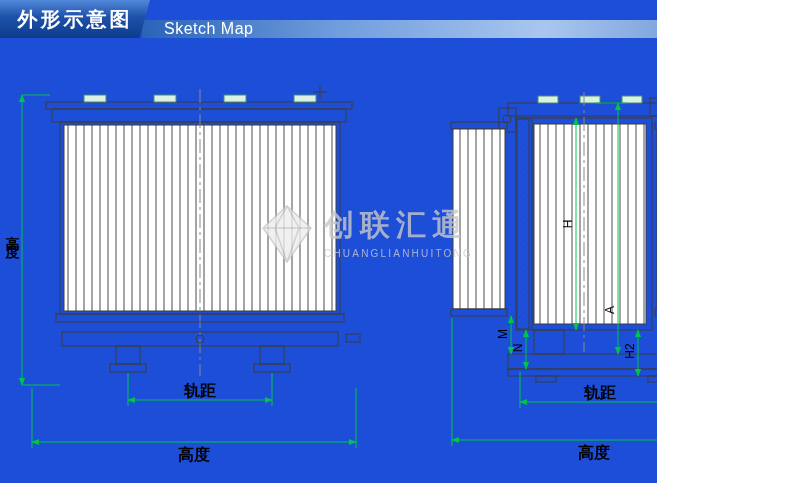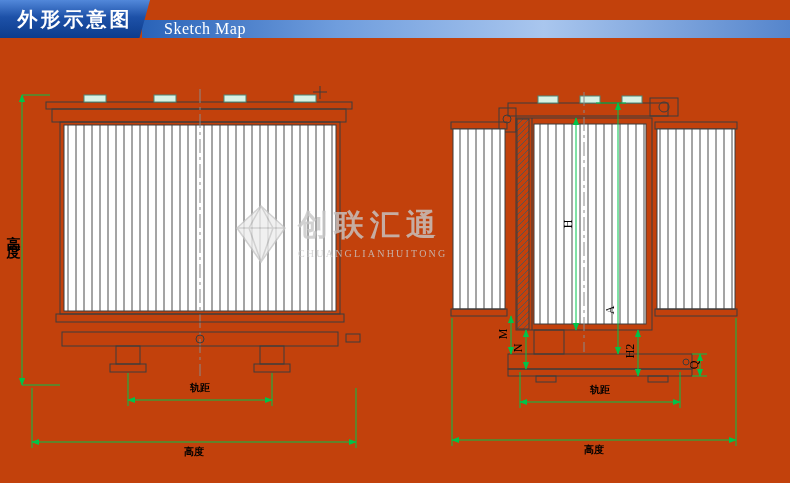--- a/index.html
+++ b/index.html
@@ -1,18 +1,18 @@
 <!DOCTYPE html>
 <html style="--dim-green: #00c44a; --drawing-line: #3c3c3c; --header-dark-blue: #0d3c8c; --header-mid-blue: #2a63b8;"><head>
 <meta charset="utf-8">
 <style>
   html,body { margin:0; padding:0; background:#fff; }
   .page {
-    position:relative; width:790px; height:483px; background:#c2410c; overflow:hidden;
-    font-family:Liberation Serif, serif;
+    position:relative; width:657px; height:483px; background:#1d4ed8; overflow:hidden;
+    font-family:Liberation Sans, sans-serif;
   }
 
   
   header { position:absolute; top:0; left:0; width:790px; height:42px; }
   .hdr-title {
     position:absolute; left:0; top:0; width:150px; height:38px;
     background:linear-gradient(180deg,#5288da 0%, #1d51a8 45%, var(--header-dark-blue,#0d3c8c) 100%);
     clip-path:polygon(0 0,100% 0,93% 100%,0 100%);
     color:#fff; font-size:20px; font-weight:bold; letter-spacing:3px;
     text-align:center; line-height:38px; z-index:2;
@@ -37,32 +37,32 @@
   .hatch-line { stroke:#555; stroke-width:1; }
   .centerline { stroke:#8a8a8a; stroke-dasharray:14 4 3 4; fill:none; stroke-width:1; }
   g.dim { stroke:var(--dim-green,#00c44a); stroke-width:1; fill:none; }
   .dim-fill { fill:var(--dim-green,#00c44a); stroke:none; }
 
   
   .dl {
     position:absolute; color:#000; font-size:12px; line-height:1;
     white-space:nowrap; z-index:4;
   }
-  .dl.b { font-weight:bold; font-size:10px; }
+  .dl.b { font-weight:bold; font-size:16px; }
   .dl.center { transform:translate(-50%,0); }
   .dl.rot { transform:translate(-50%,-50%) rotate(-90deg); }
   .dl.vcn {
     writing-mode:vertical-rl; text-orientation:upright;
     transform:translate(-50%,-50%); letter-spacing:8px;
     font-size:14px; font-weight:bold;
   }
 
   
   .watermark {
-    position:absolute; left:234px; top:162px; display:flex; align-items:center;
+    position:absolute; left:260px; top:162px; display:flex; align-items:center;
     gap:10px; opacity:.8; pointer-events:none; z-index:3;
   }
   .wm-cn { font-size:30px; color:#c8c8c8; letter-spacing:6px; font-weight:bold; line-height:1; white-space:nowrap; }
   .wm-en { font-size:10px; color:#cacaca; letter-spacing:2.2px; margin-top:8px; white-space:nowrap; }
 </style>
 </head>
 <body>
 
 <div class="page">
 

